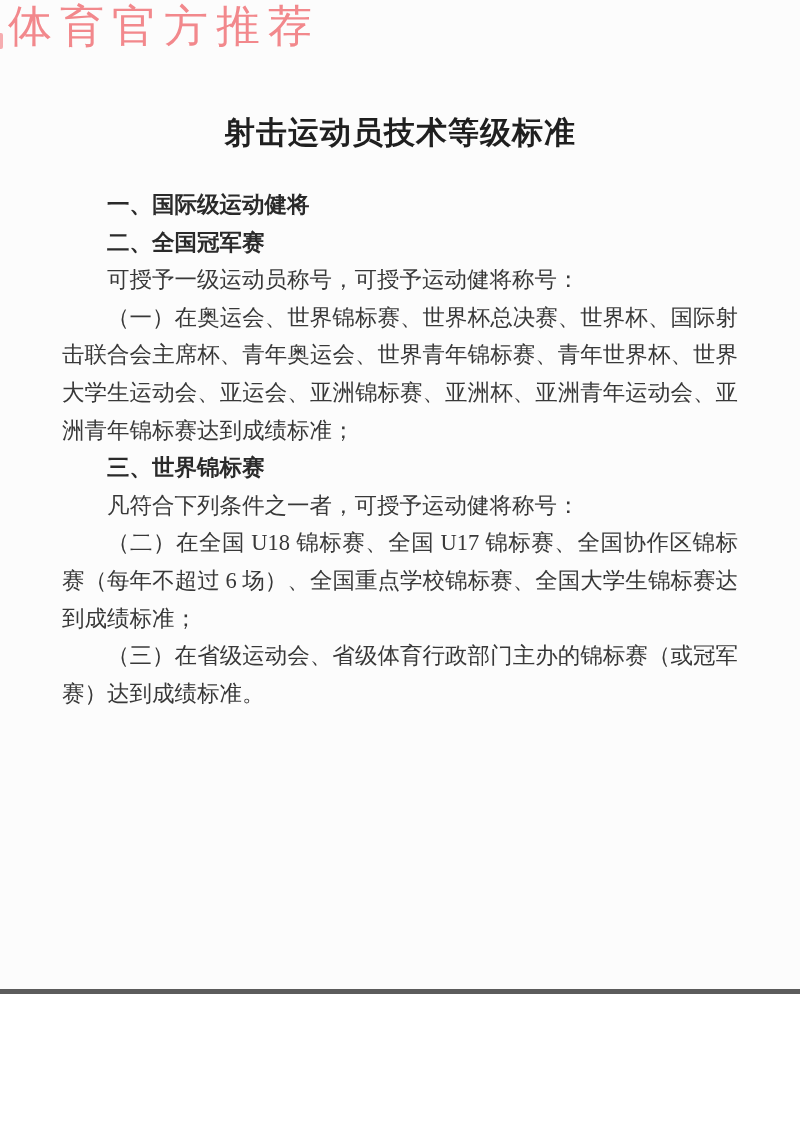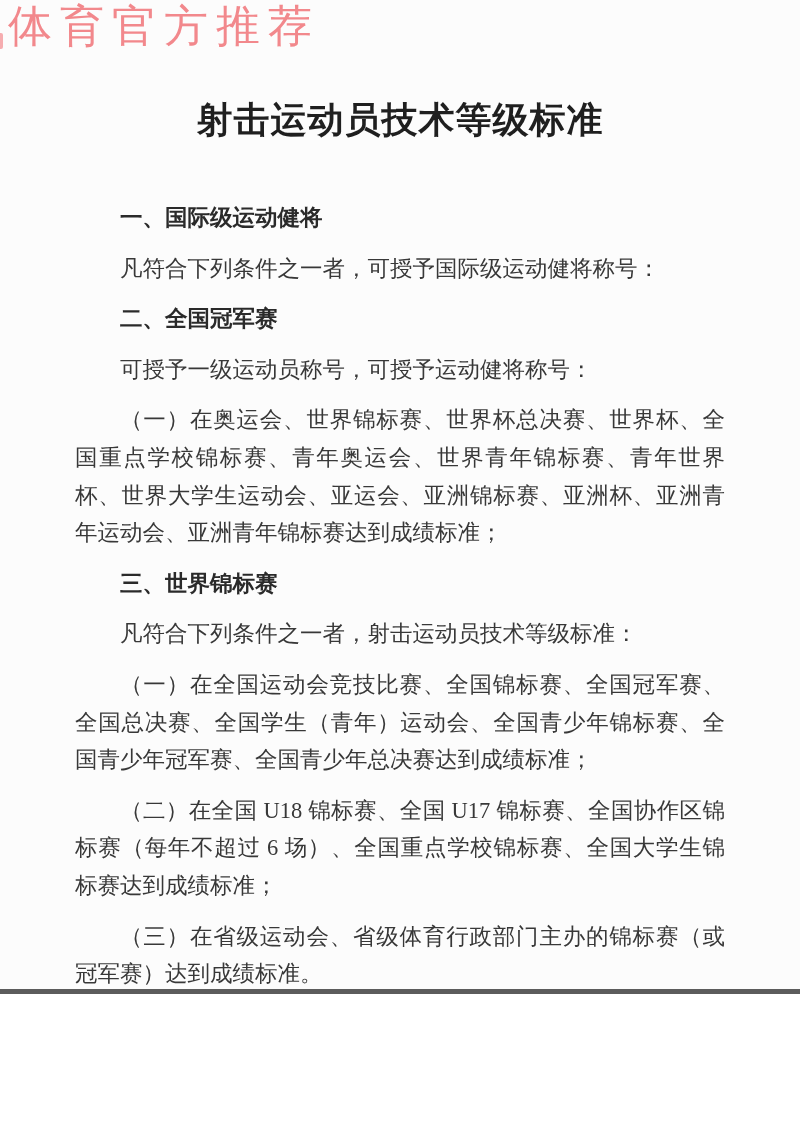--- a/index.html
+++ b/index.html
@@ -30,43 +30,43 @@
     position: absolute;
     top: 33px;
     left: -2px;
     width: 5px;
     height: 16px;
     background: #f6adb0;
     border-radius: 2px;
   }
   .doc-title {
     position: absolute;
-    top: 96px;
+    top: 112px;
     left: 0;
     width: 100%;
     margin: 0;
     text-align: center;
-    font-size: 36px;
+    font-size: 31px;
     font-weight: bold;
     letter-spacing: 1px;
     color: #1f1f1f;
     font-family: "Liberation Serif", "DejaVu Serif", serif;
   }
   .doc-body {
     position: absolute;
     top: 186px;
     left: 62px;
     width: 676px;
     font-size: 22.5px;
     line-height: 37.6px;
     color: #383838;
     text-align: justify;
   }
   .doc-body p {
-    margin: 13px;
+    margin: 0;
     padding: 0;
     text-indent: 2em;
   }
   .section-heading {
     font-family: "Liberation Sans", "DejaVu Sans", sans-serif;
     font-weight: bold;
     color: #2a2a2a;
     text-align: left;
   }
   .bottom-edge {
@@ -85,29 +85,27 @@
 
   <div class="watermark">体育官方推荐</div>
 
   <div class="watermark-fragment"></div>
 
   <h1 class="doc-title">射击运动员技术等级标准</h1>
 
   <div class="doc-body">
 
     <p class="section-heading">一、国际级运动健将</p>
-    <p>凡符合下列条件之一者，可授予国际级运动健将称号：</p>
 
     <p class="section-heading">二、全国冠军赛</p>
     <p>可授予一级运动员称号，可授予运动健将称号：</p>
-    <p>（一）在奥运会、世界锦标赛、世界杯总决赛、世界杯、全国重点学校锦标赛、青年奥运会、世界青年锦标赛、青年世界杯、世界大学生运动会、亚运会、亚洲锦标赛、亚洲杯、亚洲青年运动会、亚洲青年锦标赛达到成绩标准；</p>
+    <p>（一）在奥运会、世界锦标赛、世界杯总决赛、世界杯、国际射击联合会主席杯、青年奥运会、世界青年锦标赛、青年世界杯、世界大学生运动会、亚运会、亚洲锦标赛、亚洲杯、亚洲青年运动会、亚洲青年锦标赛达到成绩标准；</p>
 
     <p class="section-heading">三、世界锦标赛</p>
-    <p>凡符合下列条件之一者，射击运动员技术等级标准：</p>
-    <p>（一）在全国运动会竞技比赛、全国锦标赛、全国冠军赛、全国总决赛、全国学生（青年）运动会、全国青少年锦标赛、全国青少年冠军赛、全国青少年总决赛达到成绩标准；</p>
+    <p>凡符合下列条件之一者，可授予运动健将称号：</p>
     <p>（二）在全国 U18 锦标赛、全国 U17 锦标赛、全国协作区锦标赛（每年不超过 6 场）、全国重点学校锦标赛、全国大学生锦标赛达到成绩标准；</p>
     <p>（三）在省级运动会、省级体育行政部门主办的锦标赛（或冠军赛）达到成绩标准。</p>
 
   </div>
 
   <div class="bottom-edge"></div>
 
 </div>
 
 </body></html>

